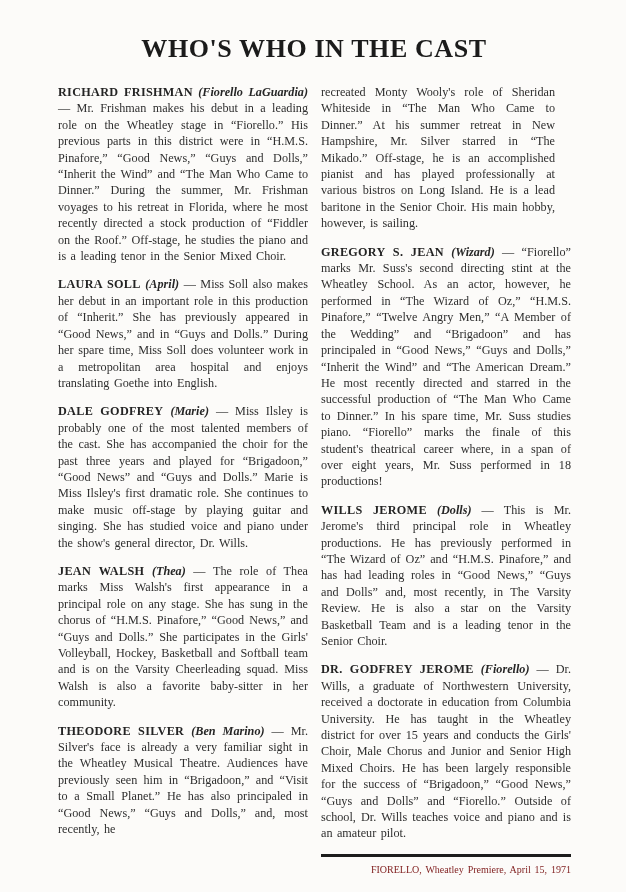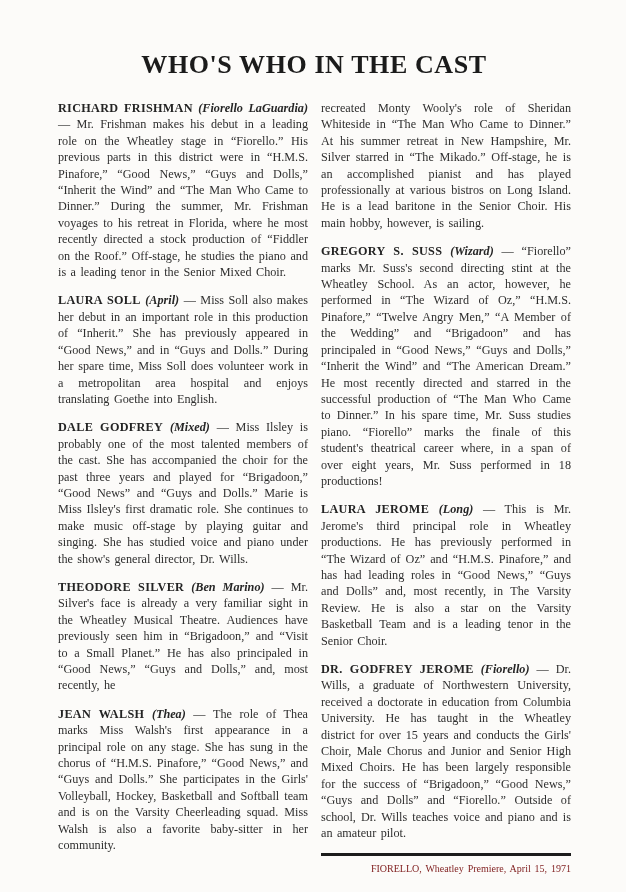--- a/index.html
+++ b/index.html
@@ -11,21 +11,21 @@
     height: 892px;
     background: #fcfbf9;
     overflow: hidden;
     font-family: "Liberation Serif", "DejaVu Serif", serif;
     color: #2b2b2b;
   }
   .sheet {
     box-sizing: border-box;
     width: 626px;
     height: 892px;
-    padding: 44px 56px 10px 58px;
+    padding: 28px 56px 10px 58px;
   }
   .page-title {
     text-align: center;
     font-size: 26px;
     font-weight: bold;
     letter-spacing: 0.6px;
     color: #1b1b1b;
     margin: 6px 0 20px 0;
     white-space: nowrap;
   }
@@ -40,21 +40,21 @@
     line-height: 16.4px;
     text-align: justify;
     word-spacing: 1.4px;
     color: #2e2e2e;
     text-rendering: optimizeLegibility;
   }
   p.bio {
     margin: 0 0 12px 0;
   }
   p.cont {
-    margin: 0 0 12px 0;
+    margin: 0 16px 12px 0;
   }
   .bname {
     font-weight: bold;
     letter-spacing: 0.3px;
     color: #242424;
   }
   .brole {
     font-style: italic;
     font-weight: bold;
     color: #262626;
@@ -88,45 +88,45 @@
         <span class="brole">(Fiorello LaGuardia)</span>
         <span class="btext">— Mr. Frishman makes his debut in a leading role on the Wheatley stage in “Fiorello.” His previous parts in this district were in “H.M.S. Pinafore,” “Good News,” “Guys and Dolls,” “Inherit the Wind” and “The Man Who Came to Dinner.” During the summer, Mr. Frishman voyages to his retreat in Florida, where he most recently directed a stock production of “Fiddler on the Roof.” Off-stage, he studies the piano and is a leading tenor in the Senior Mixed Choir.</span>
       </p>
       <p class="bio">
         <span class="bname">LAURA SOLL</span>
         <span class="brole">(April)</span>
         <span class="btext">— Miss Soll also makes her debut in an important role in this production of “Inherit.” She has previously appeared in “Good News,” and in “Guys and Dolls.” During her spare time, Miss Soll does volunteer work in a metropolitan area hospital and enjoys translating Goethe into English.</span>
       </p>
       <p class="bio">
         <span class="bname">DALE GODFREY</span>
-        <span class="brole">(Mixed)</span>
+        <span class="brole">(Marie)</span>
         <span class="btext">— Miss Ilsley is probably one of the most talented members of the cast. She has accompanied the choir for the past three years and played for “Brigadoon,” “Good News” and “Guys and Dolls.” Marie is Miss Ilsley's first dramatic role. She continues to make music off-stage by playing guitar and singing. She has studied voice and piano under the show's general director, Dr. Wills.</span>
+      </p>
+      <p class="bio">
+        <span class="bname">JEAN WALSH</span>
+        <span class="brole">(Thea)</span>
+        <span class="btext">— The role of Thea marks Miss Walsh's first appearance in a principal role on any stage. She has sung in the chorus of “H.M.S. Pinafore,” “Good News,” and “Guys and Dolls.” She participates in the Girls' Volleyball, Hockey, Basketball and Softball team and is on the Varsity Cheerleading squad. Miss Walsh is also a favorite baby-sitter in her community.</span>
       </p>
       <p class="bio">
         <span class="bname">THEODORE SILVER</span>
         <span class="brole">(Ben Marino)</span>
         <span class="btext">— Mr. Silver's face is already a very familiar sight in the Wheatley Musical Theatre. Audiences have previously seen him in “Brigadoon,” and “Visit to a Small Planet.” He has also principaled in “Good News,” “Guys and Dolls,” and, most recently, he</span>
       </p>
-      <p class="bio">
-        <span class="bname">JEAN WALSH</span>
-        <span class="brole">(Thea)</span>
-        <span class="btext">— The role of Thea marks Miss Walsh's first appearance in a principal role on any stage. She has sung in the chorus of “H.M.S. Pinafore,” “Good News,” and “Guys and Dolls.” She participates in the Girls' Volleyball, Hockey, Basketball and Softball team and is on the Varsity Cheerleading squad. Miss Walsh is also a favorite baby-sitter in her community.</span>
-      </p>
     </div>
 
     <div class="col">
       <p class="cont">recreated Monty Wooly's role of Sheridan Whiteside in “The Man Who Came to Dinner.” At his summer retreat in New Hampshire, Mr. Silver starred in “The Mikado.” Off-stage, he is an accomplished pianist and has played professionally at various bistros on Long Island. He is a lead baritone in the Senior Choir. His main hobby, however, is sailing.</p>
       <p class="bio">
-        <span class="bname">GREGORY S. SUSS</span>
+        <span class="bname">GREGORY S. JEAN</span>
         <span class="brole">(Wizard)</span>
         <span class="btext">— “Fiorello” marks Mr. Suss's second directing stint at the Wheatley School. As an actor, however, he performed in “The Wizard of Oz,” “H.M.S. Pinafore,” “Twelve Angry Men,” “A Member of the Wedding” and “Brigadoon” and has principaled in “Good News,” “Guys and Dolls,” “Inherit the Wind” and “The American Dream.” He most recently directed and starred in the successful production of “The Man Who Came to Dinner.” In his spare time, Mr. Suss studies piano. “Fiorello” marks the finale of this student's theatrical career where, in a span of over eight years, Mr. Suss performed in 18 productions!</span>
       </p>
       <p class="bio">
-        <span class="bname">LAURA JEROME</span>
-        <span class="brole">(Long)</span>
+        <span class="bname">WILLS JEROME</span>
+        <span class="brole">(Dolls)</span>
         <span class="btext">— This is Mr. Jerome's third principal role in Wheatley productions. He has previously performed in “The Wizard of Oz” and “H.M.S. Pinafore,” and has had leading roles in “Good News,” “Guys and Dolls” and, most recently, in The Varsity Review. He is also a star on the Varsity Basketball Team and is a leading tenor in the Senior Choir.</span>
       </p>
       <p class="bio">
         <span class="bname">DR. GODFREY JEROME</span>
         <span class="brole">(Fiorello)</span>
         <span class="btext">— Dr. Wills, a graduate of Northwestern University, received a doctorate in education from Columbia University. He has taught in the Wheatley district for over 15 years and conducts the Girls' Choir, Male Chorus and Junior and Senior High Mixed Choirs. He has been largely responsible for the success of “Brigadoon,” “Good News,” “Guys and Dolls” and “Fiorello.” Outside of school, Dr. Wills teaches voice and piano and is an amateur pilot.</span>
       </p>
       <hr class="footer-rule">
       <p class="footer-text">FIORELLO, Wheatley Premiere, April 15, 1971</p>
     </div>

